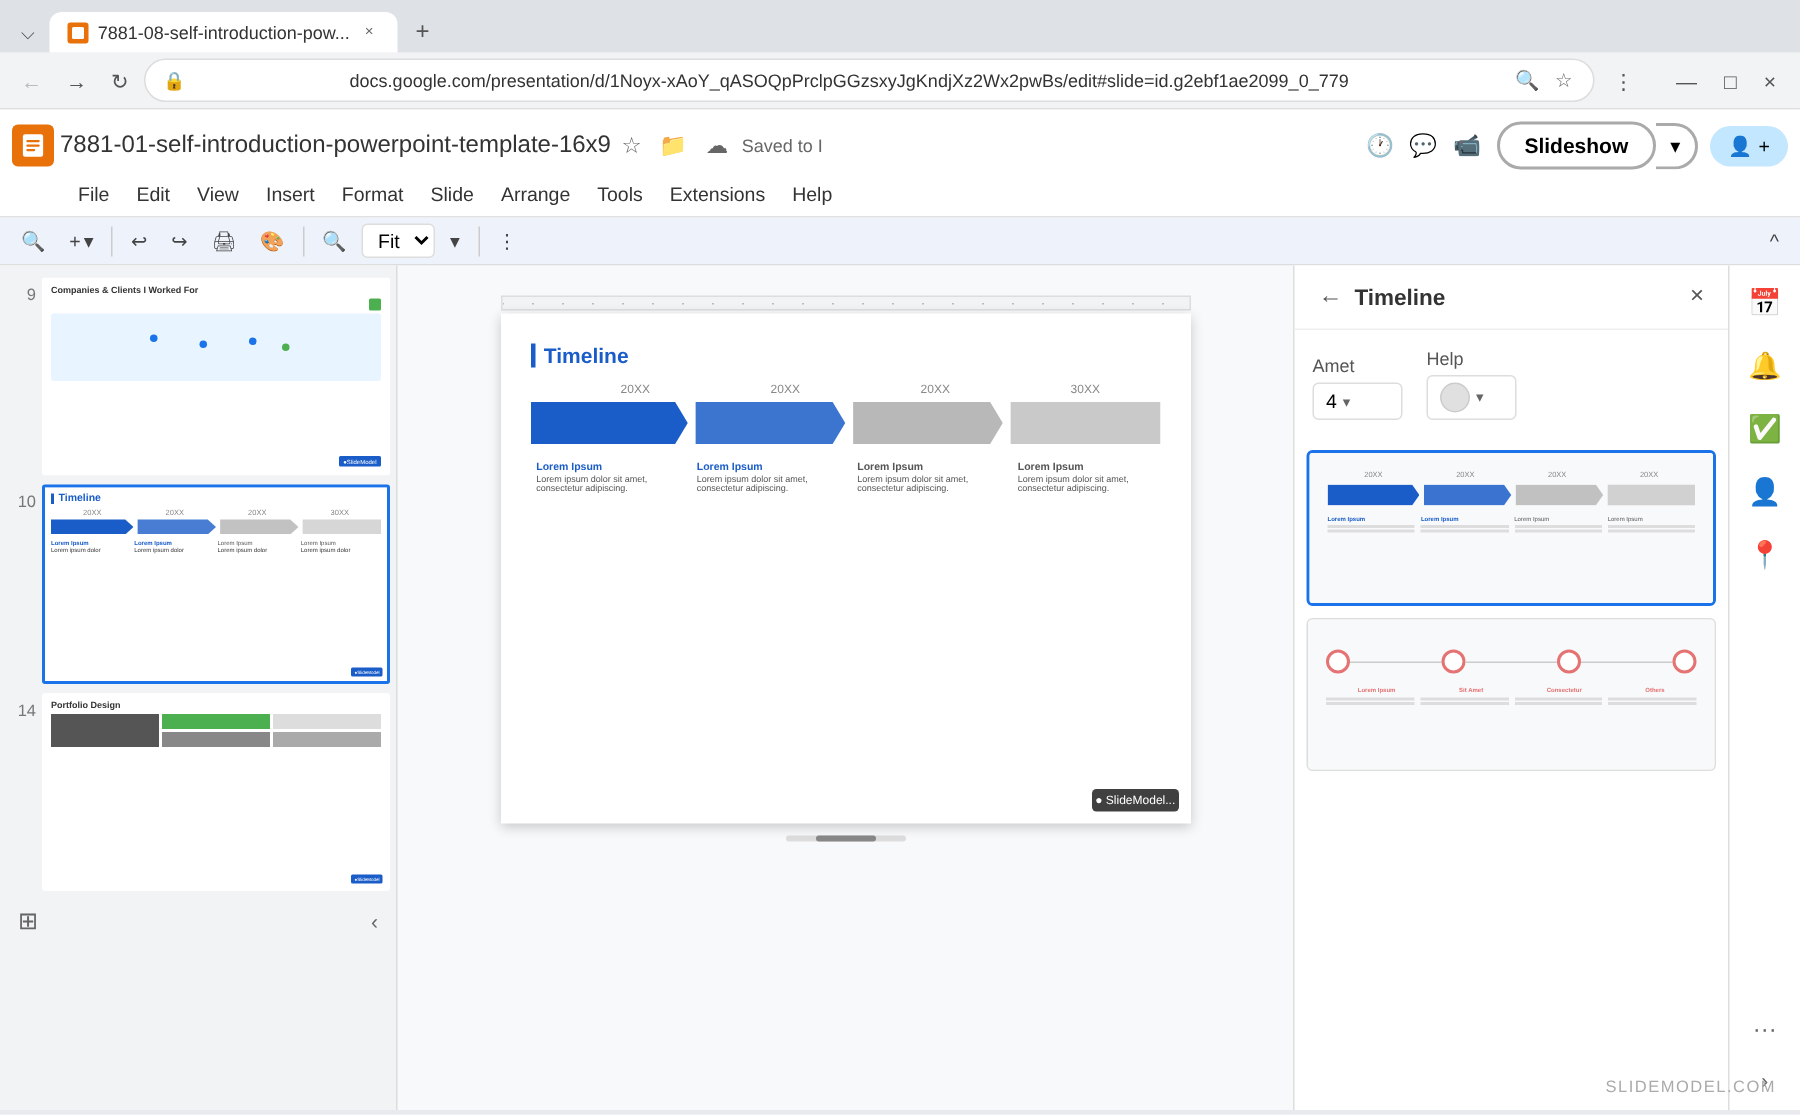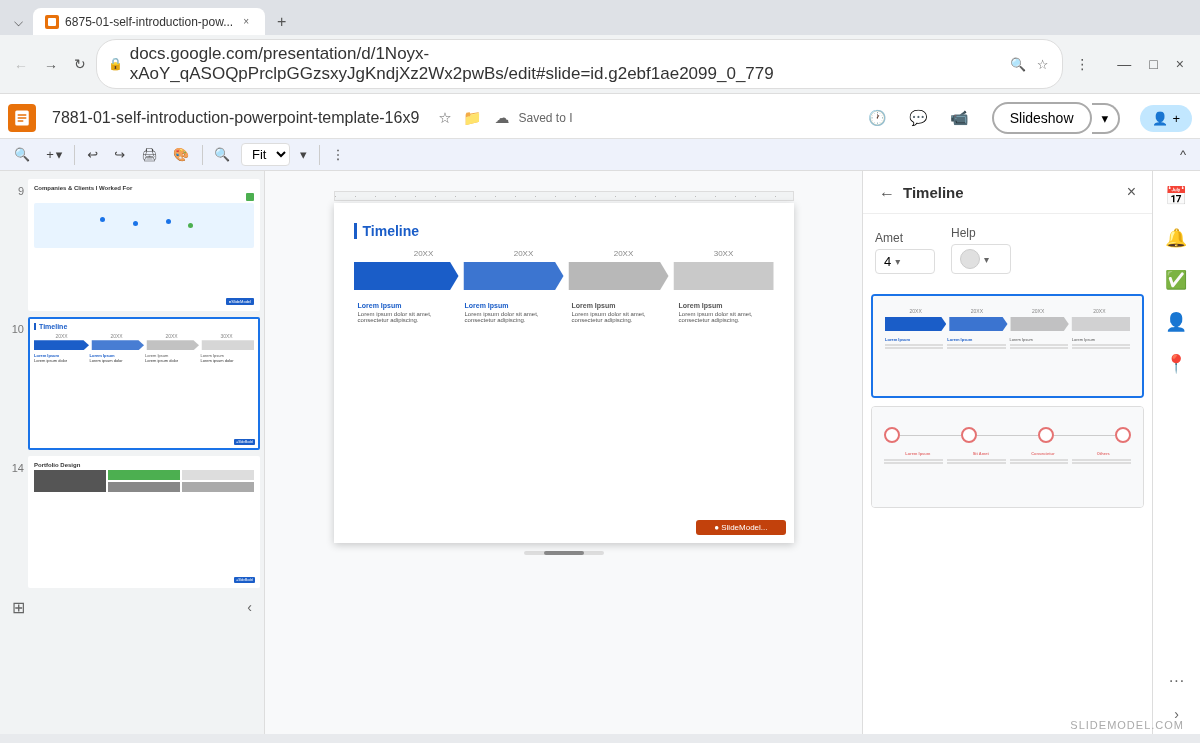--- a/index.html
+++ b/index.html
@@ -11,37 +11,37 @@
     .tab-favicon { width: 14px; height: 14px; background: #e8710a; border-radius: 2px; display: flex; align-items: center; justify-content: center; }
     .tab-favicon-inner { width: 8px; height: 8px; background: #fff; border-radius: 1px; }
     .tab-title { font-size: 12px; color: #333; flex: 1; overflow: hidden; text-overflow: ellipsis; white-space: nowrap; }
     .tab-close { font-size: 10px; color: #666; cursor: pointer; padding: 2px 4px; border-radius: 50%; }
     .new-tab-btn { background: none; border: none; cursor: pointer; padding: 4px 8px; font-size: 16px; color: #555; border-radius: 4px; }
     .browser-controls { display: flex; align-items: center; background: #f1f3f4; padding: 4px 8px; gap: 4px; border-bottom: 1px solid #ddd; }
     .nav-btn { background: none; border: none; cursor: pointer; padding: 4px 6px; border-radius: 50%; font-size: 14px; color: #555; }
     .nav-btn.disabled { color: #bbb; cursor: default; }
     .address-bar { flex: 1; display: flex; align-items: center; background: #fff; border-radius: 20px; padding: 4px 12px; gap: 6px; border: 1px solid #ddd; }
     .address-lock { font-size: 12px; color: #666; }
-    .address-text { font-size: 17px; color: #333; flex: 1; }
+    .address-text { font-size: 12px; color: #333; flex: 1; text-align: center; }
     .address-icons { display: flex; gap: 6px; }
     .addr-icon-btn { background: none; border: none; cursor: pointer; font-size: 13px; color: #666; padding: 2px; }
     .browser-action-btns { display: flex; gap: 4px; }
     .window-btn { background: none; border: none; cursor: pointer; padding: 4px 8px; font-size: 14px; color: #555; }
 
     
     .slides-header { background: #fff; padding: 4px 8px 0; border-bottom: 1px solid #e0e0e0; }
-    .slides-title-row { display: flex; align-items: center; gap: 16px; padding: 4px 0; }
+    .slides-title-row { display: flex; align-items: center; gap: 4px; padding: 4px 0; }
     .slides-favicon { width: 28px; height: 28px; background: #e8710a; border-radius: 4px; display: flex; align-items: center; justify-content: center; }
     .slides-favicon svg { width: 18px; height: 18px; }
     .slides-doc-title { font-size: 16px; color: #333; font-weight: 500; }
     .slides-icons { display: flex; gap: 6px; align-items: center; }
     .slides-icon-btn { background: none; border: none; cursor: pointer; color: #666; font-size: 15px; padding: 3px; border-radius: 3px; }
     .saved-label { font-size: 12px; color: #666; }
     .spacer { flex: 1; }
-    .slideshow-btn { background: #fff; border: 2px solid #aaa; border-radius: 20px; padding: 6px 16px; font-size: 14px; cursor: pointer; font-weight: 400; display: flex; align-items: center; gap: 2px; }
+    .slideshow-btn { background: #fff; border: 2px solid #aaa; border-radius: 20px; padding: 6px 16px; font-size: 14px; cursor: pointer; font-weight: 700; display: flex; align-items: center; gap: 2px; }
     .slideshow-dropdown { background: #fff; border: 2px solid #aaa; border-radius: 0 20px 20px 0; padding: 6px 10px; cursor: pointer; border-left: none; }
     .collab-btn { background: #c2e7ff; border: none; border-radius: 20px; padding: 6px 12px; cursor: pointer; font-size: 13px; display: flex; align-items: center; gap: 4px; }
 
     .menu-bar { display: flex; gap: 2px; padding: 2px 0 4px 36px; }
     .menu-item { font-size: 13px; color: #333; padding: 3px 8px; cursor: pointer; border-radius: 4px; }
 
     
     .toolbar { display: flex; align-items: center; background: #eef2fb; padding: 4px 8px; gap: 4px; border-bottom: 1px solid #ddd; }
     .toolbar-btn { background: none; border: none; cursor: pointer; padding: 4px 6px; border-radius: 4px; font-size: 13px; color: #444; display: flex; align-items: center; gap: 2px; }
     .toolbar-divider { width: 1px; height: 20px; background: #ccc; margin: 0 2px; }
@@ -89,36 +89,36 @@
 
     
     .right-sidebar { width: 48px; background: #fff; border-left: 1px solid #ddd; display: flex; flex-direction: column; align-items: center; padding: 8px 0; gap: 8px; }
     .sidebar-icon-btn { background: none; border: none; cursor: pointer; padding: 6px; border-radius: 4px; font-size: 18px; color: #666; }
     .sidebar-more-btn { background: none; border: none; cursor: pointer; font-size: 16px; color: #666; padding: 4px; margin-top: auto; }
 
     
     .timeline-title { color: #1a5dc8; font-size: 14px; font-weight: bold; border-left: 3px solid #1a5dc8; padding-left: 6px; margin-bottom: 10px; }
     .timeline-item { flex: 1; font-size: 6px; color: #333; padding: 0 4px; }
     .timeline-item-title { color: #1a5dc8; font-weight: bold; font-size: 7px; margin-bottom: 2px; }
-    .slidemodel-logo { position: absolute; bottom: 8px; right: 8px; background: #c2410c; color: #fff; font-size: 8px; padding: 3px 18px; border-radius: 3px; margin-top: 24px; }
+    .slidemodel-logo { position: absolute; bottom: 8px; right: 8px; background: #404040; color: #fff; font-size: 8px; padding: 3px 2px; border-radius: 3px; margin-top: 24px; }
 
     .watermark { position: fixed; bottom: 12px; right: 16px; font-size: 11px; color: #aaa; letter-spacing: 1px; }
   </style>
 </head>
 <body>
 
 <div>
 
   <div class="tab-bar">
     <button class="tab-group-btn">⌵</button>
     <div class="tab active">
       <div class="tab-favicon">
         <div class="tab-favicon-inner"></div>
       </div>
-      <span class="tab-title">6875-01-self-introduction-pow...</span>
+      <span class="tab-title">7881-08-self-introduction-pow...</span>
       <span class="tab-close">×</span>
     </div>
     <button class="new-tab-btn">+</button>
   </div>
 
   <div class="browser-controls">
     <button class="nav-btn disabled">←</button>
     <button class="nav-btn">→</button>
     <button class="nav-btn">↻</button>
     <div class="address-bar">
@@ -162,20 +162,32 @@
     <button class="slides-icon-btn">💬</button>
     <button class="slides-icon-btn">📹</button>
     <div style="display:flex; align-items:center; margin: 0 4px;">
       <button class="slideshow-btn">Slideshow</button>
       <button class="slideshow-dropdown">▾</button>
     </div>
     <button class="collab-btn">
       <span>👤</span>
       <span>+</span>
     </button>
+  </div>
+  <div class="menu-bar">
+    <span class="menu-item">File</span>
+    <span class="menu-item">Edit</span>
+    <span class="menu-item">View</span>
+    <span class="menu-item">Insert</span>
+    <span class="menu-item">Format</span>
+    <span class="menu-item">Slide</span>
+    <span class="menu-item">Arrange</span>
+    <span class="menu-item">Tools</span>
+    <span class="menu-item">Extensions</span>
+    <span class="menu-item">Help</span>
   </div>
 </div>
 
 <div class="toolbar">
   <button class="toolbar-btn">🔍</button>
   <button class="toolbar-btn">
     <span>+</span>
     <span>▾</span>
   </button>
   <div class="toolbar-divider"></div>

